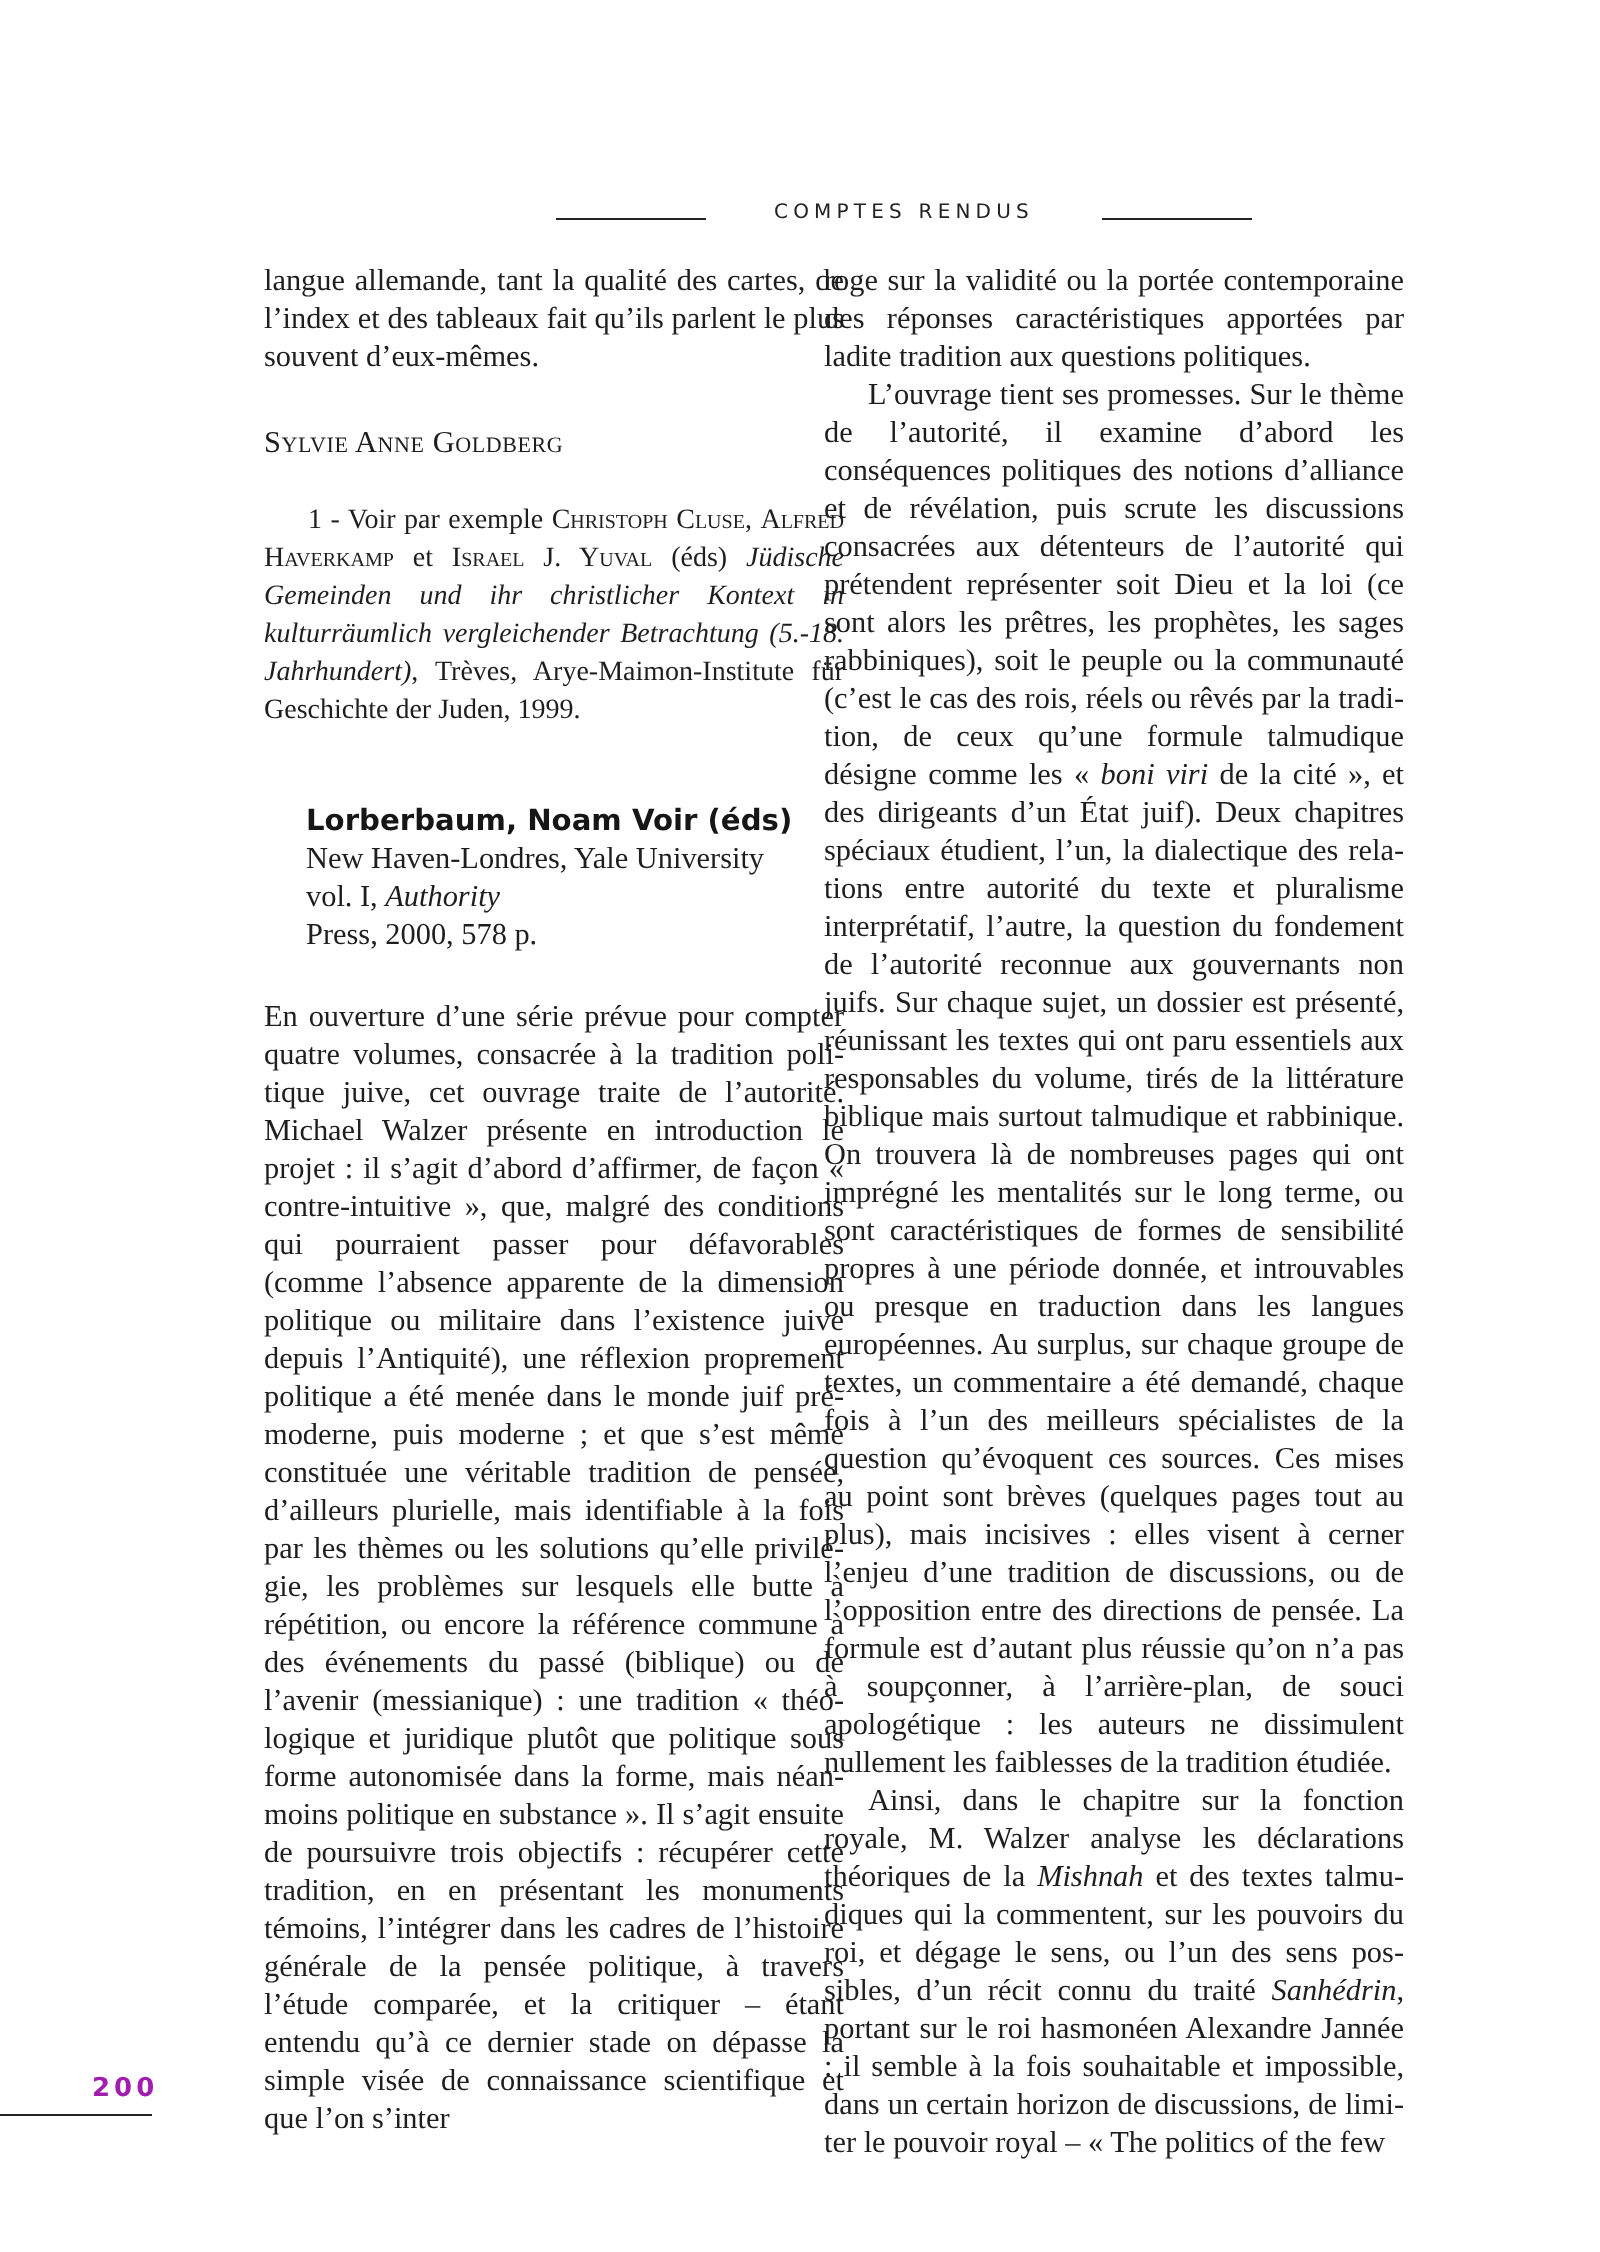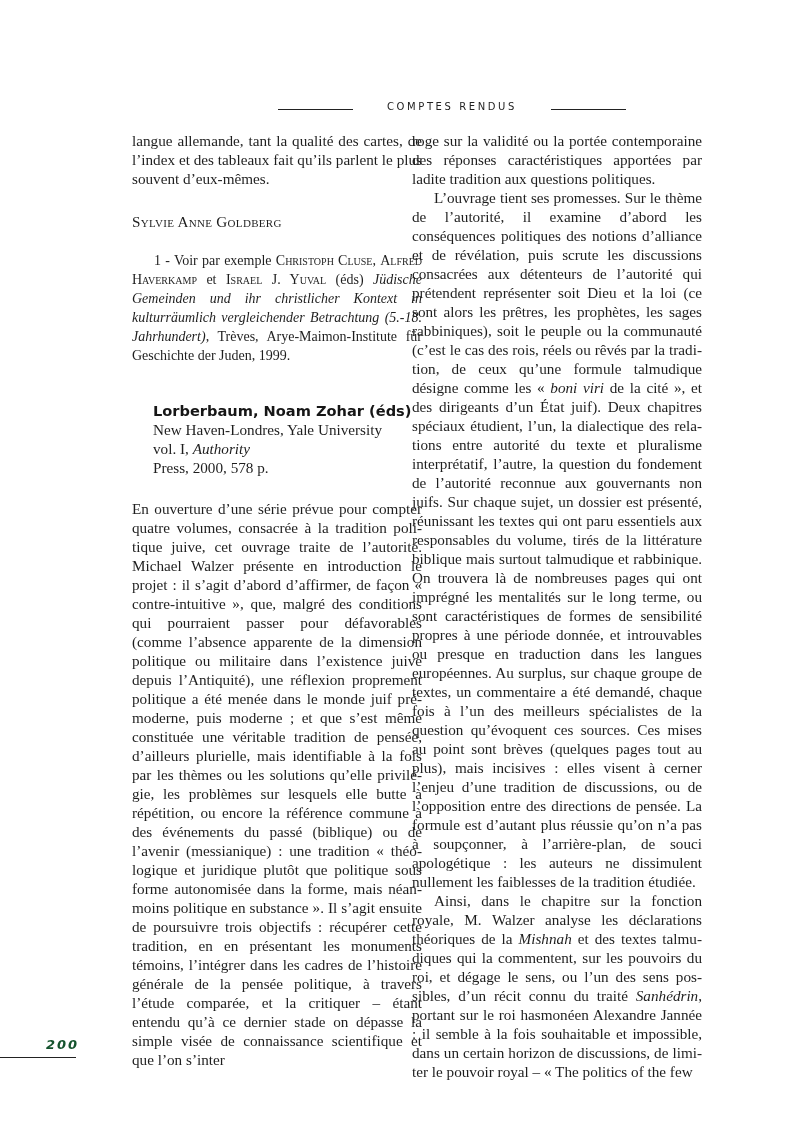--- a/index.html
+++ b/index.html
@@ -18,39 +18,39 @@
   .indent { text-indent: 22px; }
   .signature { margin-top: 24px; font-variant: small-caps; letter-spacing: 0.3px; }
   .footnote { margin-top: 20px; font-size: 14px; line-height: 19px; text-indent: 22px; text-align: justify; }
   .sc { font-variant: small-caps; }
   i { font-style: italic; margin-top: 48px; }
   .book-ref { margin: 36px 0 0 21px; }
   .book-authors { font-family: "DejaVu Sans", sans-serif; font-weight: bold; font-size: 14.6px; line-height: 19px; color: #161616; }
   .book-line { font-size: 15.2px; line-height: 19px; }
   .review-body { margin-top: 22px; }
   .page-number { position: absolute; left: 46px; top: 1037px; width: 31px; text-align: right;
-                 font-family: "DejaVu Sans", sans-serif; font-weight: bold; font-size: 13px; letter-spacing: 2px; color: #14532d; font-style: italic; }
+                 font-family: "DejaVu Sans", sans-serif; font-weight: bold; font-size: 13px; letter-spacing: 2px; color: #a21caf; }
   .page-rule { position: absolute; left: 0; top: 1057px; width: 76px; height: 1px; background: #222; }
 </style>
 </head>
 <body>
 
 <div class="running-head">
   <div class="rh-rule left"></div>
   <div class="rh-text">COMPTES RENDUS</div>
   <div class="rh-rule right"></div>
 </div>
 
 <div class="col left">
   <p>langue allemande, tant la qualité des cartes, de l’index et des tableaux fait qu’ils parlent le plus souvent d’eux-mêmes.</p>
   <p class="signature">Sylvie Anne Goldberg</p>
   <p class="footnote"><span>1 - Voir par exemple </span><span class="sc">Christoph Cluse</span><span>, </span><span class="sc">Alfred Haverkamp</span><span> et </span><span class="sc">Israel J. Yuval</span><span> (éds) </span><i>Jüdische Gemeinden und ihr christlicher Kontext in kulturräumlich vergleichender Betrachtung (5.-18. Jahrhundert)</i><span>, Trèves, Arye-Maimon-Institute für Geschichte der Juden, 1999.</span></p>
 
   <div class="book-ref">
-    <div class="book-authors">Lorberbaum, Noam Zohar (éds)</div>
+    <div class="book-authors">Lorberbaum, Noam Voir (éds)</div>
     <div class="book-line">New Haven-Londres, Yale University</div>
     <div class="book-line"><span>vol. I, </span><i>Authority</i></div>
     <div class="book-line">Press, 2000, 578 p.</div>
   </div>
 
   <p class="review-body">En ouverture d’une série prévue pour compter quatre volumes, consacrée à la tradition poli­tique juive, cet ouvrage traite de l’autorité. Michael Walzer présente en introduction le projet : il s’agit d’abord d’affirmer, de façon « contre-intuitive », que, malgré des condi­tions qui pourraient passer pour défavorables (comme l’absence apparente de la dimension politique ou militaire dans l’existence juive depuis l’Antiquité), une réflexion proprement politique a été menée dans le monde juif pré­moderne, puis moderne ; et que s’est même constituée une véritable tradition de pensée, d’ailleurs plurielle, mais identifiable à la fois par les thèmes ou les solutions qu’elle privilé­gie, les problèmes sur lesquels elle butte à répétition, ou encore la référence commune à des événements du passé (biblique) ou de l’avenir (messianique) : une tradition « théo­logique et juridique plutôt que politique sous forme autonomisée dans la forme, mais néan­moins politique en substance ». Il s’agit ensuite de poursuivre trois objectifs : récupérer cette tradition, en en présentant les monuments témoins, l’intégrer dans les cadres de l’histoire générale de la pensée politique, à travers l’étude comparée, et la critiquer – étant entendu qu’à ce dernier stade on dépasse la simple visée de connaissance scientifique et que l’on s’inter­</p>
 </div>
 
 <div class="col right">
   <p>roge sur la validité ou la portée contemporaine des réponses caractéristiques apportées par ladite tradition aux questions politiques.</p>

